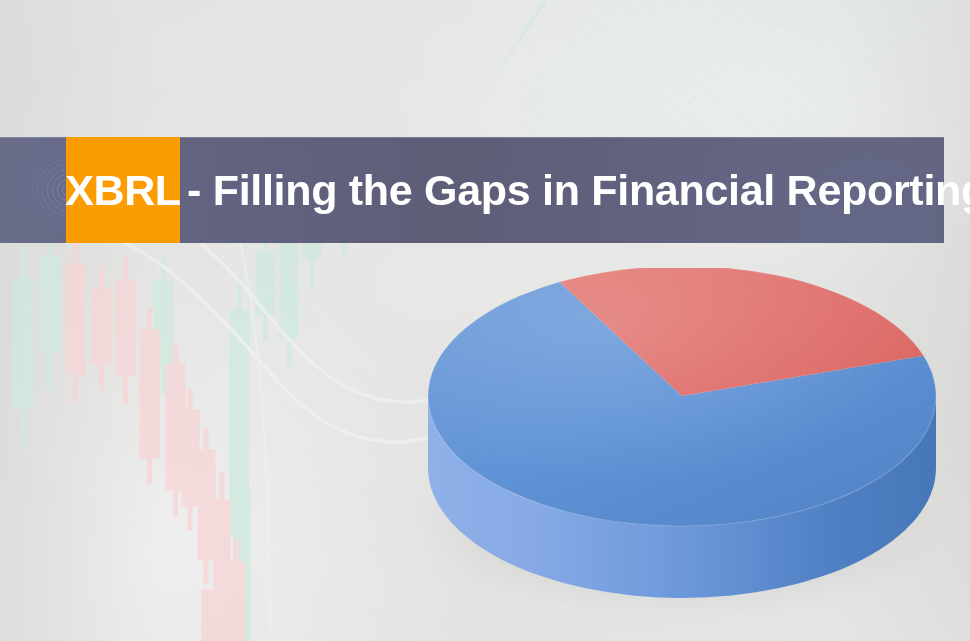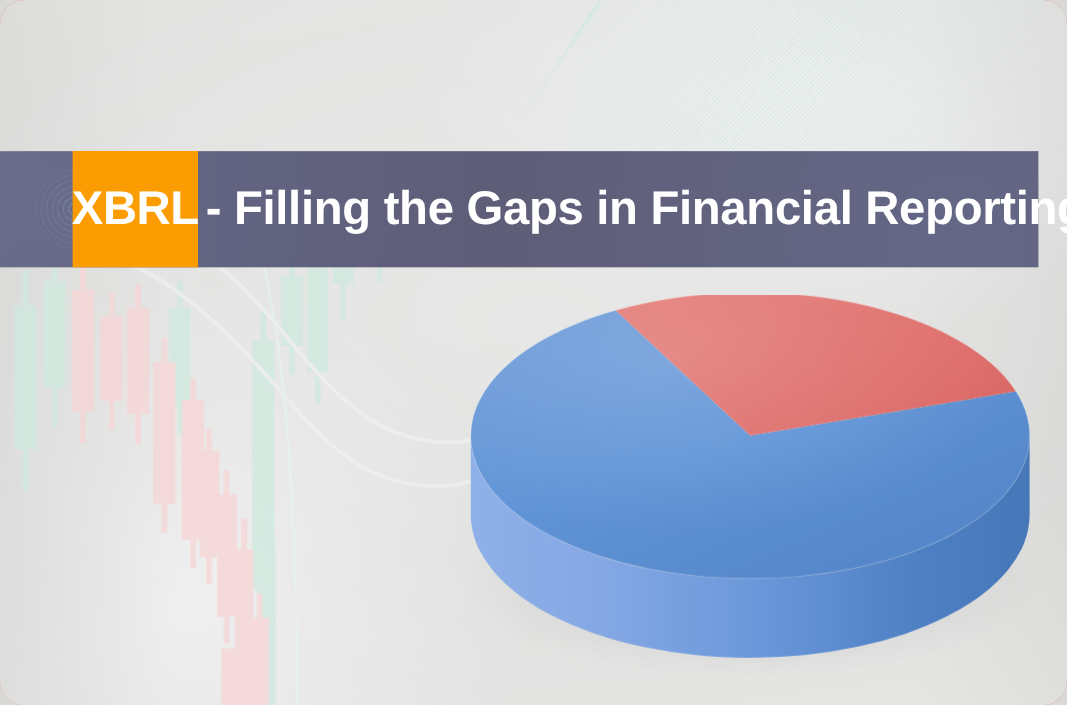--- a/index.html
+++ b/index.html
@@ -7,21 +7,20 @@
     padding: 0;
     background: #d9dad8;
   }
   #stage {
     position: relative;
     width: 970px;
     height: 641px;
     overflow: hidden;
     font-family: "Liberation Sans", sans-serif;
     background: #ef4444;
-    border-radius: 22px;
   }
 
   
   .bg-base {
     position: absolute;
     inset: 0;
     background:
       radial-gradient(ellipse 60% 55% at 76% 14%, #eceded 0%, rgba(236,237,237,0) 62%),
       radial-gradient(ellipse 48% 70% at 18% 86%, #eeefee 0%, rgba(238,239,238,0) 66%),
       linear-gradient(172deg, #e4e5e3 0%, #e1e2e0 40%, #dedfdd 72%, #e6e7e5 100%);

